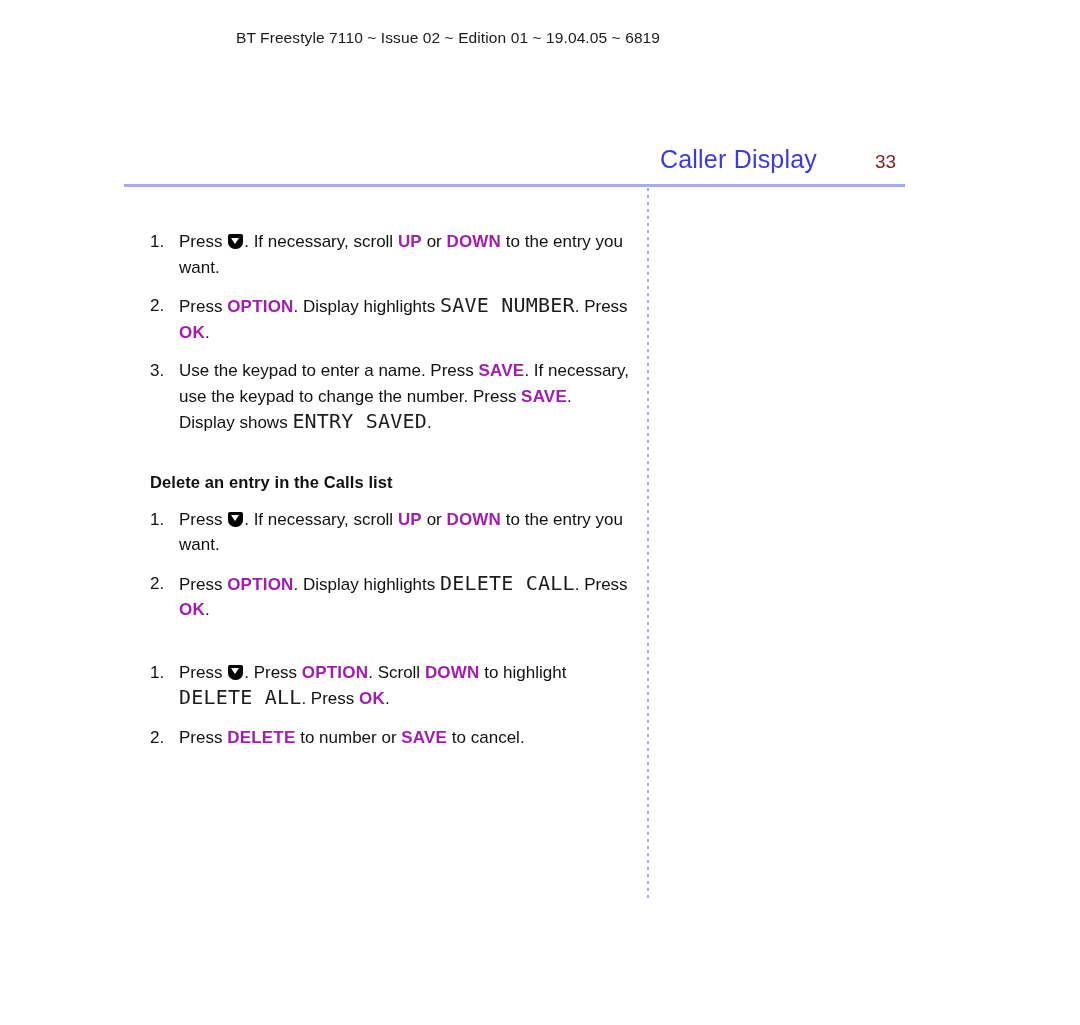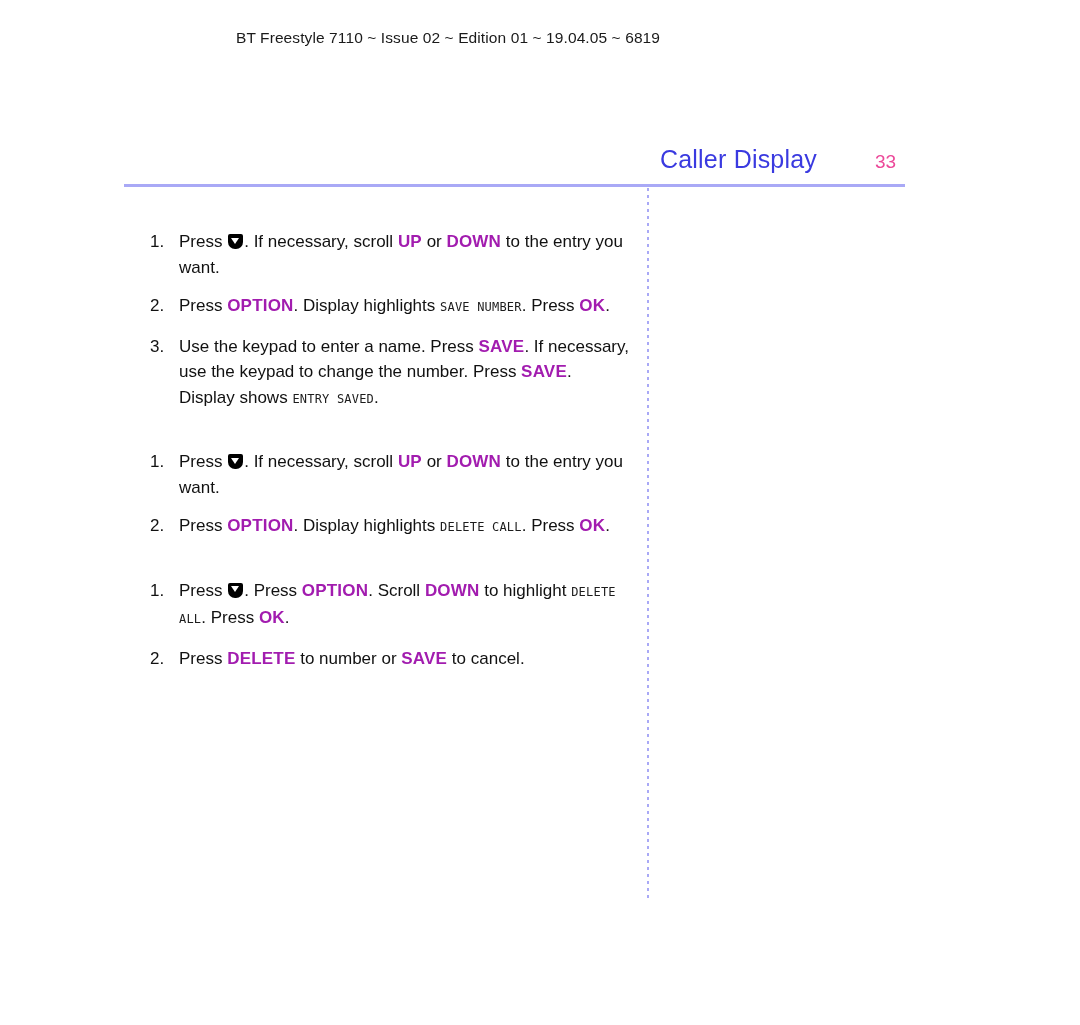--- a/index.html
+++ b/index.html
@@ -39,21 +39,21 @@
     align-items: baseline;
   }
   .chapter-title {
     font-size: 25px;
     color: #3a3ae0;
     letter-spacing: 0.2px;
     white-space: nowrap;
   }
   .page-number {
     font-size: 19px;
-    color: #ec4899;
+    color: #7f1d1d;
     margin-left: 58px;
   }
 
   .rule {
     position: absolute;
     top: 184px;
     left: 124px;
     width: 781px;
     height: 3px;
     background: #a9a9f6;
@@ -118,21 +118,21 @@
   }
 
   b.kw {
     color: #a21caf;
     font-weight: bold;
     letter-spacing: 0.2px;
   }
 
   .lcd {
     font-family: "DejaVu Sans Mono", "Liberation Mono", monospace;
-    font-size: 12px;
+    font-size: 20px;
     letter-spacing: 0.2px;
     color: #1c1c1c;
   }
 
   
   .key-down {
     display: inline-block;
     width: 15px;
     height: 15px;
     position: relative;
@@ -169,20 +169,21 @@
 
 <div class="content" id="content-root">
     <div class="section">
       <ol class="steps">
         <li><span class="step-num">1.</span><span>Press </span><span class="key-down"></span><span>. If necessary, scroll </span><b class="kw">UP</b><span> or </span><b class="kw">DOWN</b><span> to the entry you want.</span></li>
         <li><span class="step-num">2.</span><span>Press </span><b class="kw">OPTION</b><span>. Display highlights </span><span class="lcd">SAVE NUMBER</span><span>. Press </span><b class="kw">OK</b><span>.</span></li>
         <li><span class="step-num">3.</span><span>Use the keypad to enter a name. Press </span><b class="kw">SAVE</b><span>. If necessary, use the keypad to change the number. Press </span><b class="kw">SAVE</b><span>. Display shows </span><span class="lcd">ENTRY SAVED</span><span>.</span></li>
       </ol>
     </div>
     <div class="section">
+      <h2 class="section-heading">Delete an entry in the Calls list</h2>
       <ol class="steps">
         <li><span class="step-num">1.</span><span>Press </span><span class="key-down"></span><span>. If necessary, scroll </span><b class="kw">UP</b><span> or </span><b class="kw">DOWN</b><span> to the entry you want.</span></li>
         <li><span class="step-num">2.</span><span>Press </span><b class="kw">OPTION</b><span>. Display highlights </span><span class="lcd">DELETE CALL</span><span>. Press </span><b class="kw">OK</b><span>.</span></li>
       </ol>
     </div>
     <div class="section">
       <ol class="steps">
         <li><span class="step-num">1.</span><span>Press </span><span class="key-down"></span><span>. Press </span><b class="kw">OPTION</b><span>. Scroll </span><b class="kw">DOWN</b><span> to highlight </span><span class="lcd">DELETE ALL</span><span>. Press </span><b class="kw">OK</b><span>.</span></li>
         <li><span class="step-num">2.</span><span>Press </span><b class="kw">DELETE</b><span> to number or </span><b class="kw">SAVE</b><span> to cancel.</span></li>
       </ol>

